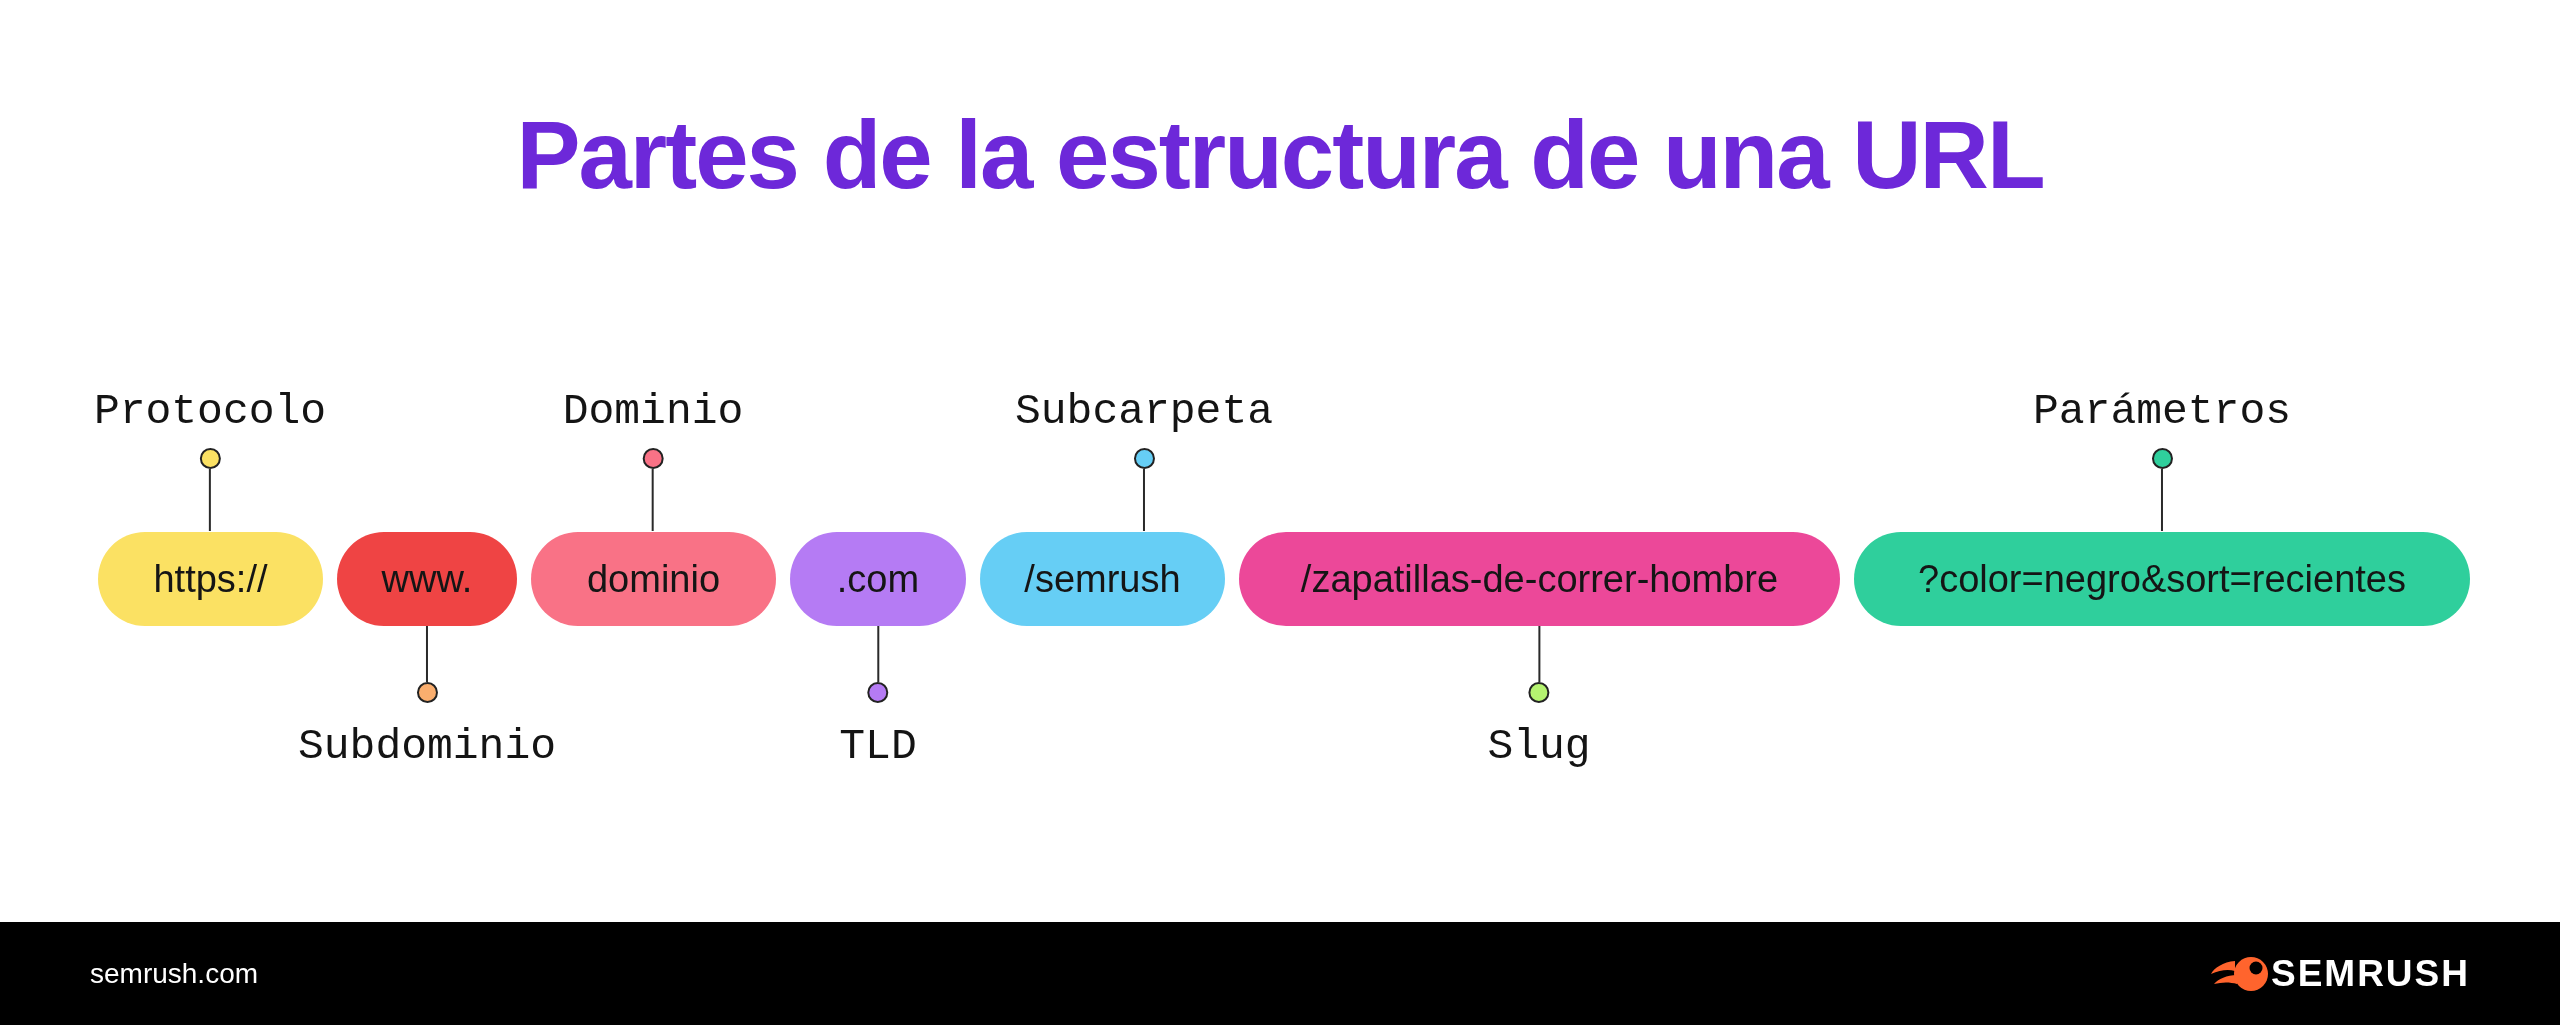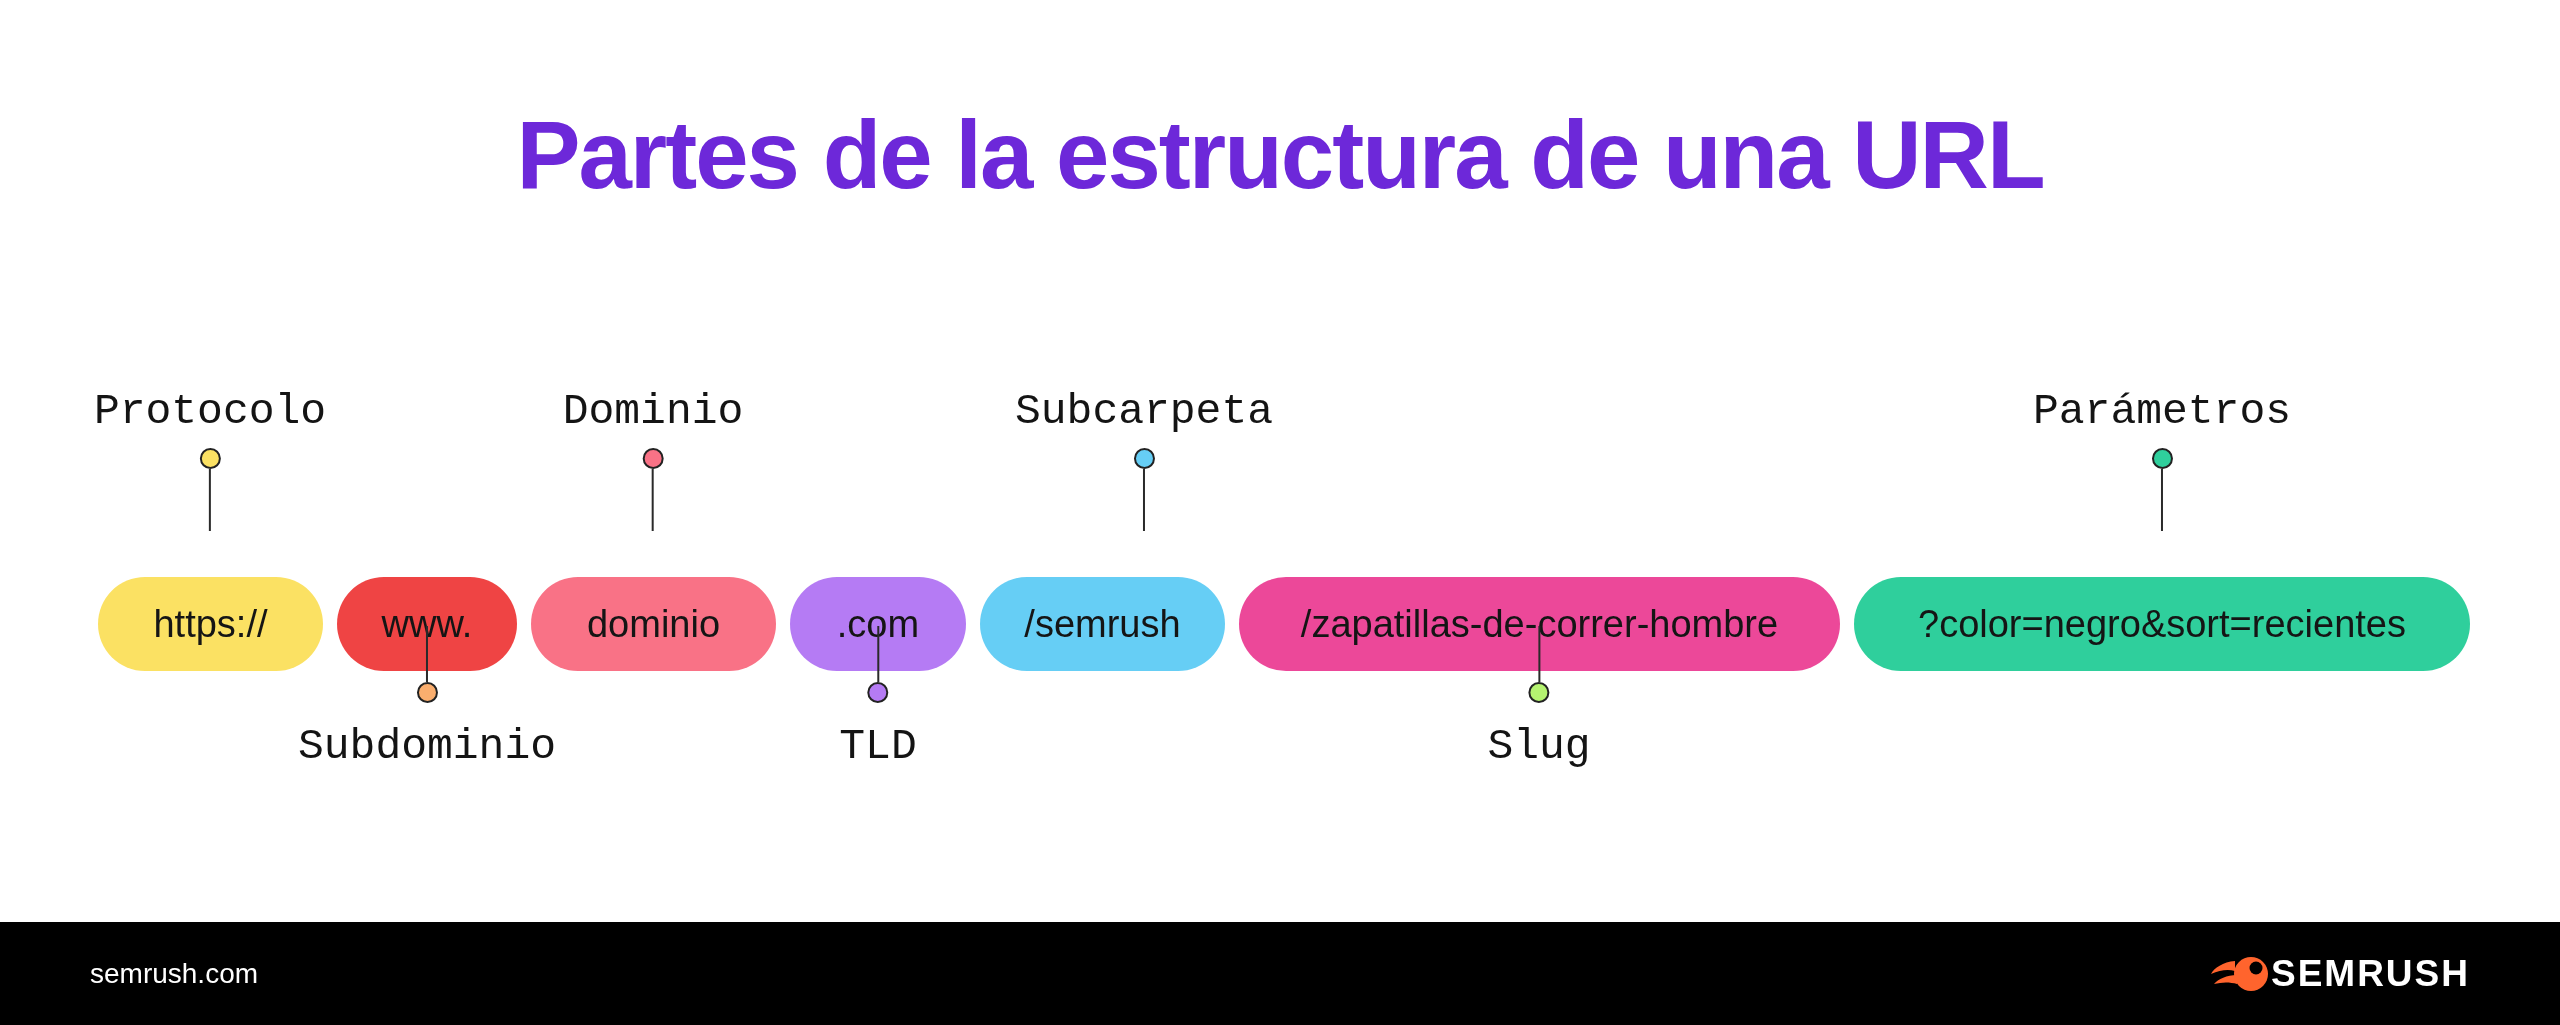--- a/index.html
+++ b/index.html
@@ -14,21 +14,21 @@
   .title {
     position:absolute; top:100px; left:0; width:100%;
     text-align:center;
     font-size:96px; font-weight:700; letter-spacing:-2px;
     margin:0; color:#6d28d9;
   }
   .pill {
     position:absolute; top:532px; height:94px;
     border-radius:47px;
     display:flex; align-items:center; justify-content:center;
-    font-size:38px; color:#151515; white-space:nowrap;margin-top:45px;
+    font-size:38px; color:#151515; white-space:nowrap;
   }
   .callout {
     position:absolute;
     transform:translateX(-50%);
     display:flex; flex-direction:column; align-items:center;font-family:Liberation Mono, monospace;
   }
   .callout-top    { top:388px; }
   .callout-bottom { top:626px; }
   .callout-label { font-size:43px; line-height:48px; color:#141414; white-space:nowrap; }
   .dot {

